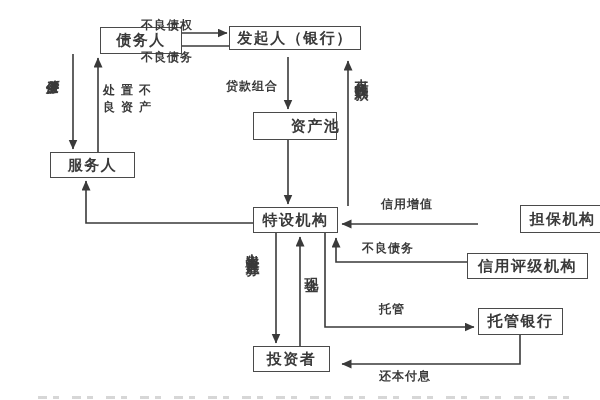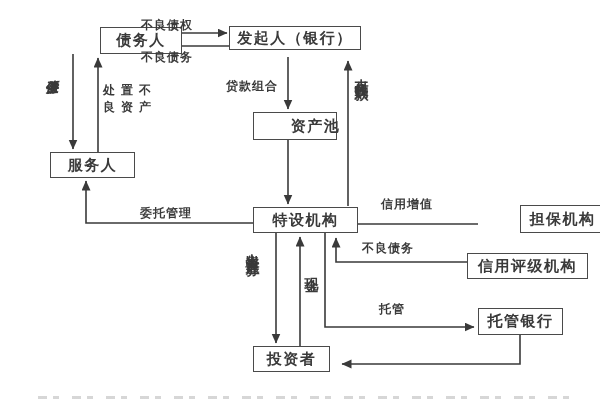--- a/index.html
+++ b/index.html
@@ -55,33 +55,33 @@
       <path d="M300 346 L300 237" marker-end="url(#ah)"></path>
       <path d="M325 233 L325 327 L474 327" marker-end="url(#ah)"></path>
       <path d="M520 335 L520 364 L342 364" marker-end="url(#ah)"></path>
     </g>
   </svg>
 
   <div class="node" style="left:52px;top:27px;width:82px;height:27px;margin-left:48px;">债务人</div>
   <div class="node" style="left:229px;top:26px;width:132px;height:24px;">发起人（银行）</div>
   <div class="node" style="left:253px;top:112px;width:84px;height:28px;padding-left:41px;">资产池</div>
   <div class="node" style="left:50px;top:152px;width:85px;height:26px;">服务人</div>
-  <div class="node" style="left:253px;top:207px;width:105px;height:26px;">特设机构</div>
+  <div class="node" style="left:253px;top:207px;width:85px;height:26px;">特设机构</div>
   <div class="node" style="left:478px;top:205px;width:85px;height:28px;margin-left:42px;">担保机构</div>
   <div class="node" style="left:467px;top:253px;width:121px;height:26px;">信用评级机构</div>
   <div class="node" style="left:478px;top:308px;width:85px;height:27px;text-align:right;">托管银行</div>
   <div class="node" style="left:253px;top:346px;width:77px;height:26px;">投资者</div>
 
   <div class="elabel" style="left:141px;top:17px;">不良债权</div>
   <div class="elabel" style="left:141px;top:49px;">不良债务</div>
   <div class="elabel" style="left:226px;top:78px;">贷款组合</div>
-  <div class="elabel" style="left:140px;top:205px;">委托管理</div>
   <div class="elabel" style="left:381px;top:196px;">信用增值</div>
   <div class="elabel" style="left:362px;top:240px;">不良债务</div>
   <div class="elabel" style="left:379px;top:301px;">托管</div>
+  <div class="elabel" style="left:379px;top:368px;">还本付息</div>
 
   <div class="elabel wrap2" style="left:103px;top:82px;">处置不良资产</div>
 
   <div class="vlabel skewed" style="left:48px;top:70px;">偿还债务</div>
   <div class="vlabel" style="left:355px;top:68px;">支付收购款</div>
   <div class="vlabel" style="left:246px;top:242px;">出售资产证券</div>
   <div class="vlabel" style="left:305px;top:266px;">现金</div>
 
   <div id="caption-remnant"></div>
 

